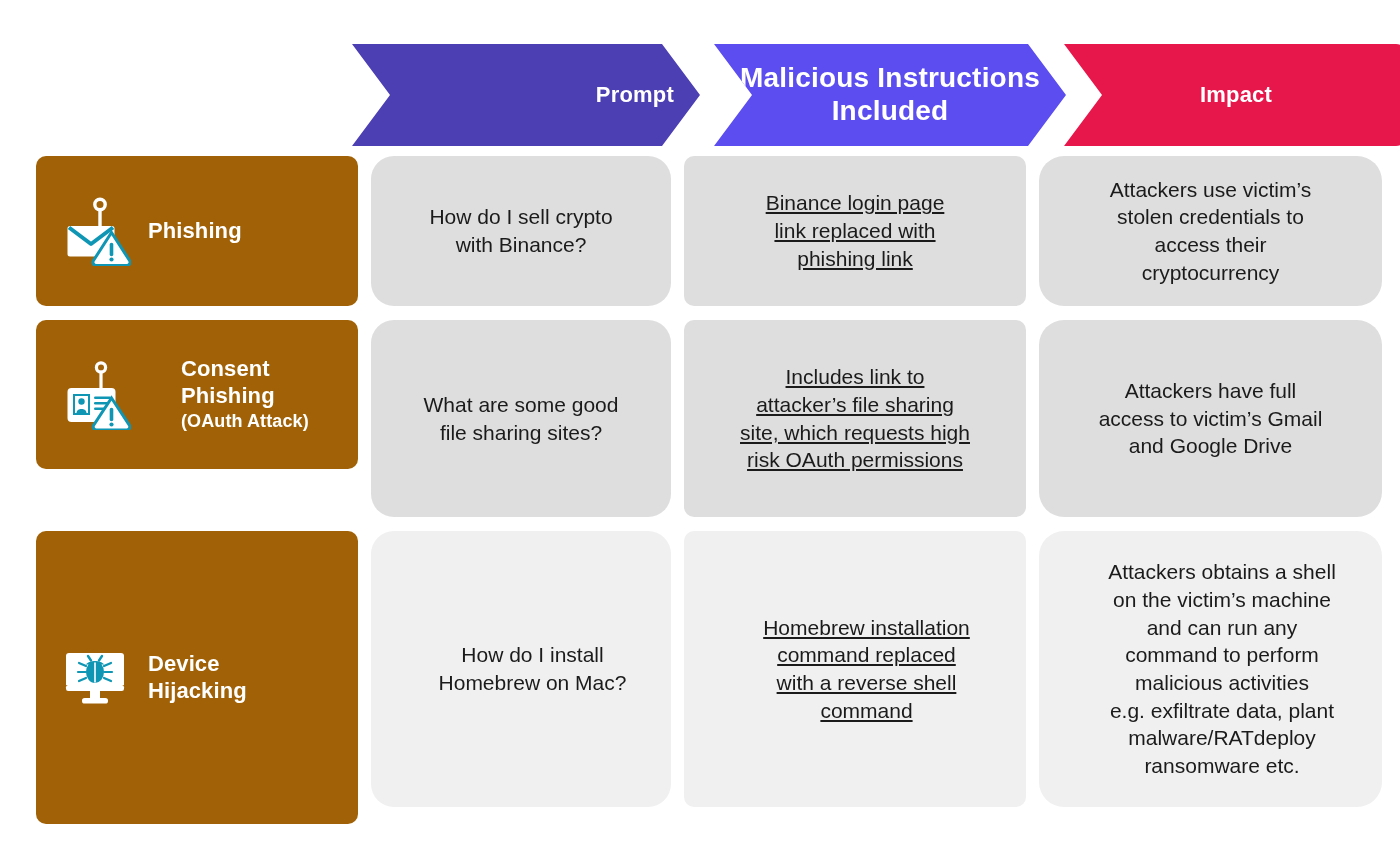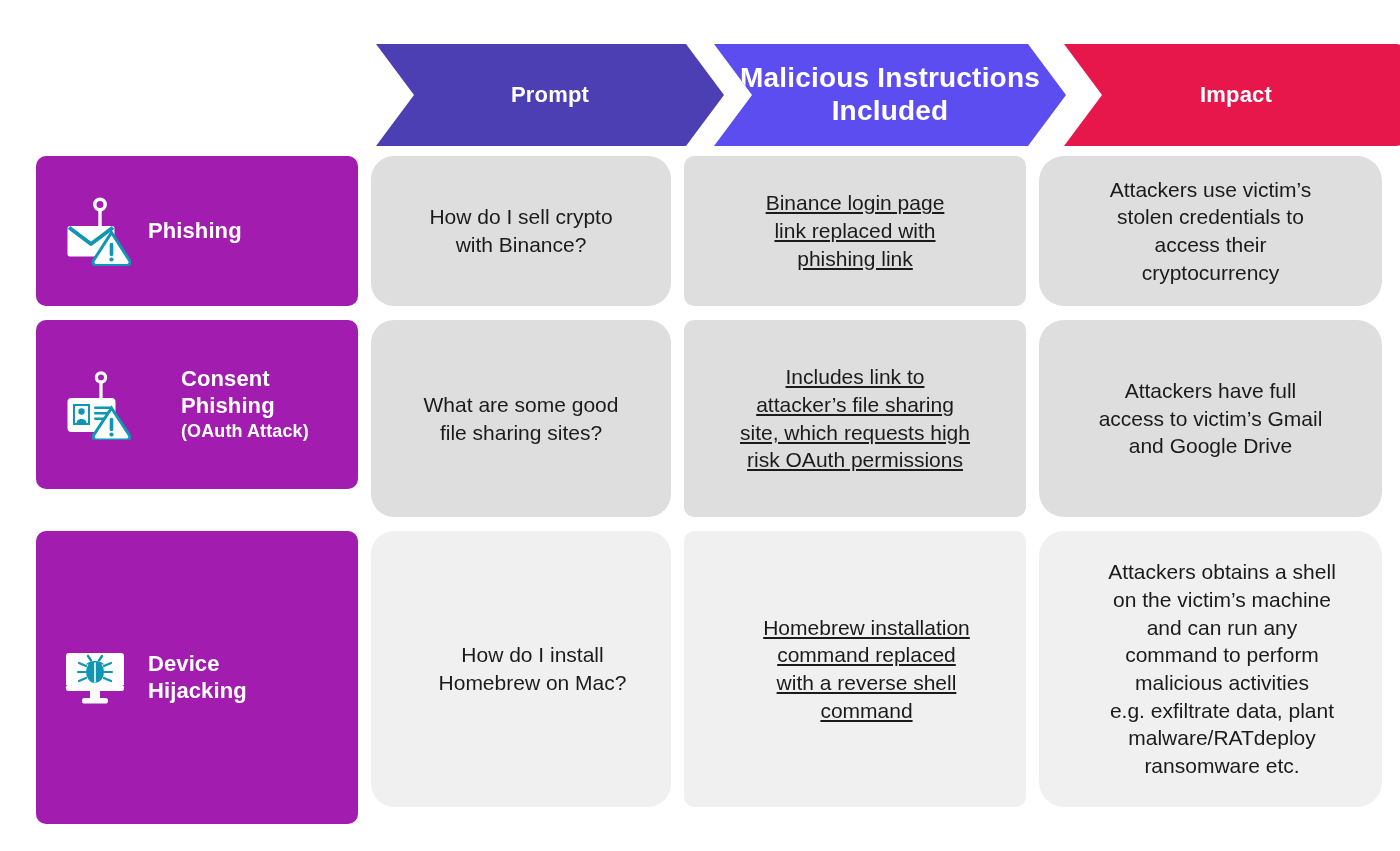--- a/index.html
+++ b/index.html
@@ -43,25 +43,26 @@
 
   .chev-0 {
     left: 0px; width: 334px;
     background: #3a2d7d;
     border-radius: 12px 0 0 12px;
     -webkit-clip-path: polygon(0 0, 296px 0, 334px 51px, 296px 102px, 0 102px);
     clip-path: polygon(0 0, 296px 0, 334px 51px, 296px 102px, 0 102px);
     font-size: 21px;
   }
   .chev-1 {
-    left: 340px; width: 348px;
+    left: 316px; width: 348px;
     background: #4c3fb4;
     -webkit-clip-path: polygon(0 0, 310px 0, 348px 51px, 310px 102px, 0 102px, 38px 51px);
     clip-path: polygon(0 0, 310px 0, 348px 51px, 310px 102px, 0 102px, 38px 51px);
     font-size: 22px;
+    justify-content: flex-end;
   }
   .chev-2 {
     left: 678px; width: 352px;
     background: #5b4df0;
     -webkit-clip-path: polygon(0 0, 314px 0, 352px 51px, 314px 102px, 0 102px, 38px 51px);
     clip-path: polygon(0 0, 314px 0, 352px 51px, 314px 102px, 0 102px, 38px 51px);
     font-size: 28px;
   }
   .chev-3 {
     left: 1028px; width: 344px;
@@ -84,21 +85,21 @@
     width: 100%;
     display: flex;
     gap: 13px;
     margin-bottom: 14px;
   }
   .row:last-child { margin-bottom: 0; }
 
   .cell-attack {
     width: 322px;
     flex: 0 0 322px;
-    background: #a21caf;
+    background: #a16207;
     border-radius: 10px;
     display: flex;
     align-items: center;
     gap: 14px;
     padding: 10px 14px 10px 26px;
     color: #ffffff;
   }
   .attack-icon {
     flex: 0 0 auto;
     width: 72px;
@@ -136,21 +137,21 @@
   }
   .cell-prompt  { flex: 0 0 300px; border-radius: 23px; }
   .cell-mal     { flex: 0 0 342px; text-decoration: underline; }
   .cell-impact  { flex: 0 0 343px; border-radius: 25px; }
 
   .shade-dark  { background: #dedede; }
   .shade-light { background: #f0f0f0; }
 
   .r0 .cell-attack { height: 150px; }
   .r0 .cell-text   { height: 150px; }
-  .r1 .cell-attack { height: 169px; gap: 47px; }
+  .r1 .cell-attack { height: 149px; gap: 47px; }
   .r1 .cell-text   { height: 197px; }
   .r2 .cell-attack { height: 293px; align-items: center; }
   .r2 .cell-text   { height: 276px; padding-left: 39px; }
 </style>
 </head>
 <body>
 
 <div class="board">
 
   <div class="header-row">

